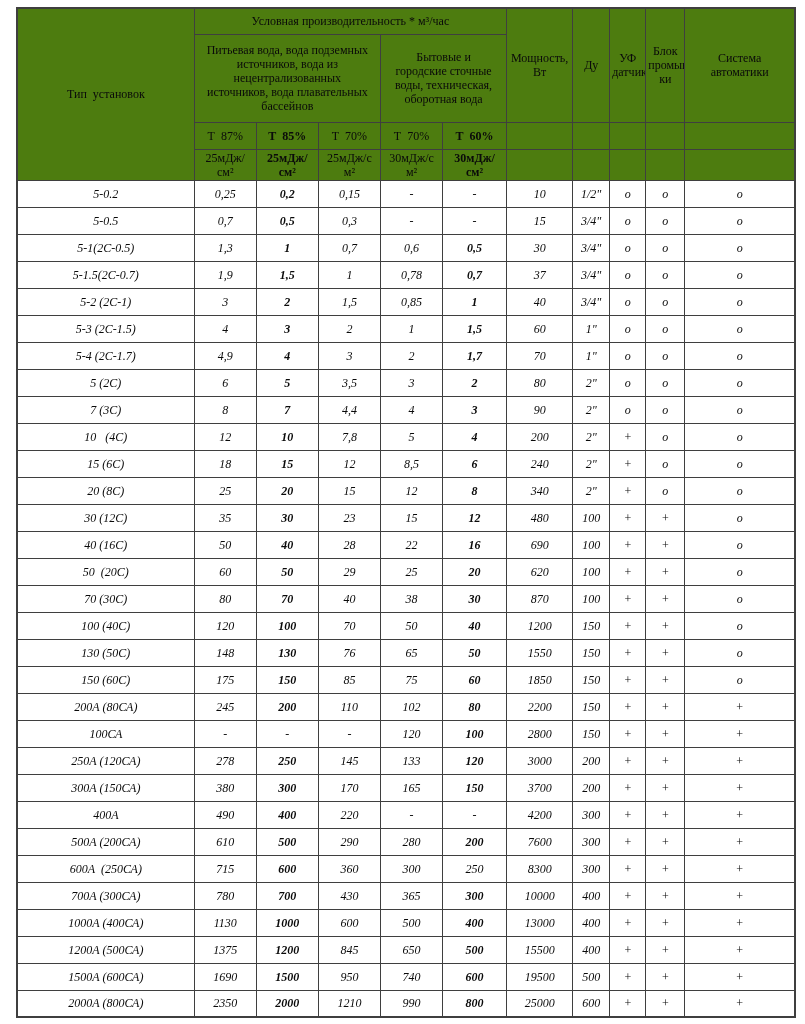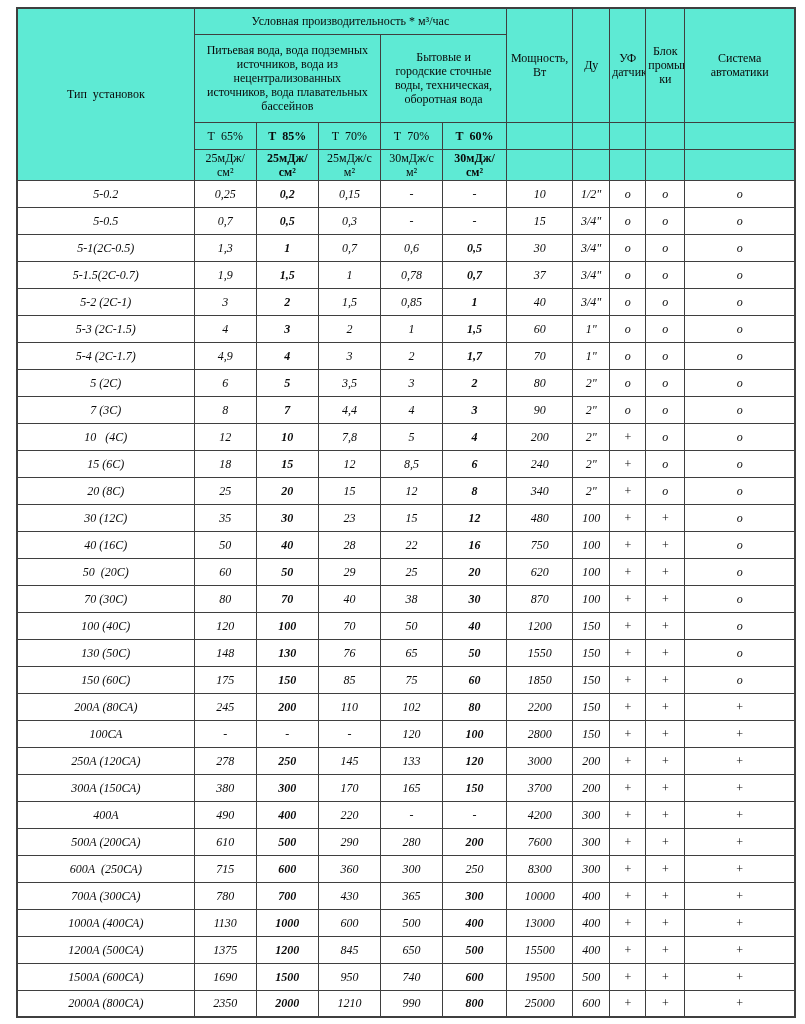--- a/index.html
+++ b/index.html
@@ -13,21 +13,21 @@
     margin:7px 0 0 16px; width:780px;
     border:2px solid #3f3f3f;
   }
   table.spec td {
     border:1px solid #3f3f3f;
     font-size:12px; line-height:14px;
     text-align:center; vertical-align:middle;
     overflow:hidden; white-space:pre-wrap; color:#0a0a0a;
     padding:1px 2px;
   }
-  td.hdr { background:#5eead4; }
+  td.hdr { background:#4d7c0f; }
   td.b, .b { font-weight:bold; }
   td.thick { border-left-width:2px; border-right-width:2px; }
   td.thick-l { border-left-width:2px;font-family:Liberation Serif, serif; }
   td.desc { text-align:left; padding-left:7px; line-height:17px;margin-left:12px; }
   td.type-cell { text-align:center;margin-left:36px; }
   td.units { font-size:11px; line-height:13px; }
   td.lbl { text-align:left; padding-left:8px; }
   tr.hr1 { height:26px; }
   tr.hr2 { height:88px; }
   tr.hr3 { height:27px; }
@@ -72,21 +72,21 @@
 источников, вода из
 нецентрализованных
 источников, вода плавательных
 бассейнов</td>
         <td class="hdr desc" colspan="2">Бытовые и
 городские сточные
 воды, техническая,
 оборотная вода</td>
       </tr>
       <tr class="hr3">
-        <td class="hdr">Т  65%</td>
+        <td class="hdr">Т  87%</td>
         <td class="hdr b thick">Т  85%</td>
         <td class="hdr">Т  70%</td>
         <td class="hdr">Т  70%</td>
         <td class="hdr b thick">Т  60%</td>
         <td class="hdr thick-l"></td>
         <td class="hdr"></td>
         <td class="hdr"></td>
         <td class="hdr"></td>
         <td class="hdr"></td>
       </tr>
@@ -278,21 +278,21 @@
           <td>+</td>
           <td>о</td>
         </tr>
         <tr class="datarow">
           <td class="lbl">40 (16С)</td>
           <td>50</td>
           <td class="thick b">40</td>
           <td>28</td>
           <td>22</td>
           <td class="thick b">16</td>
-          <td>750</td>
+          <td>690</td>
           <td>100</td>
           <td>+</td>
           <td>+</td>
           <td>о</td>
         </tr>
         <tr class="datarow">
           <td class="lbl">50  (20С)</td>
           <td>60</td>
           <td class="thick b">50</td>
           <td>29</td>

